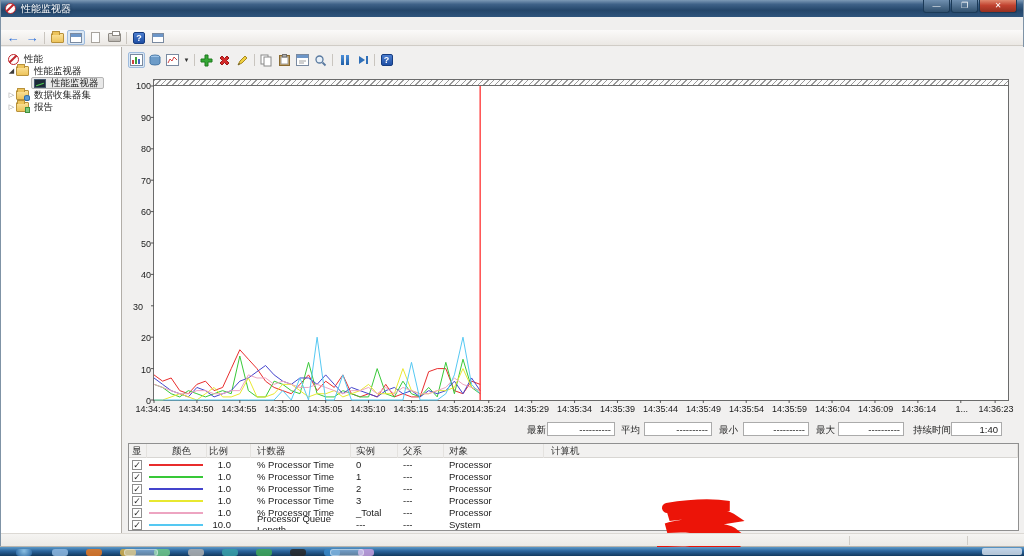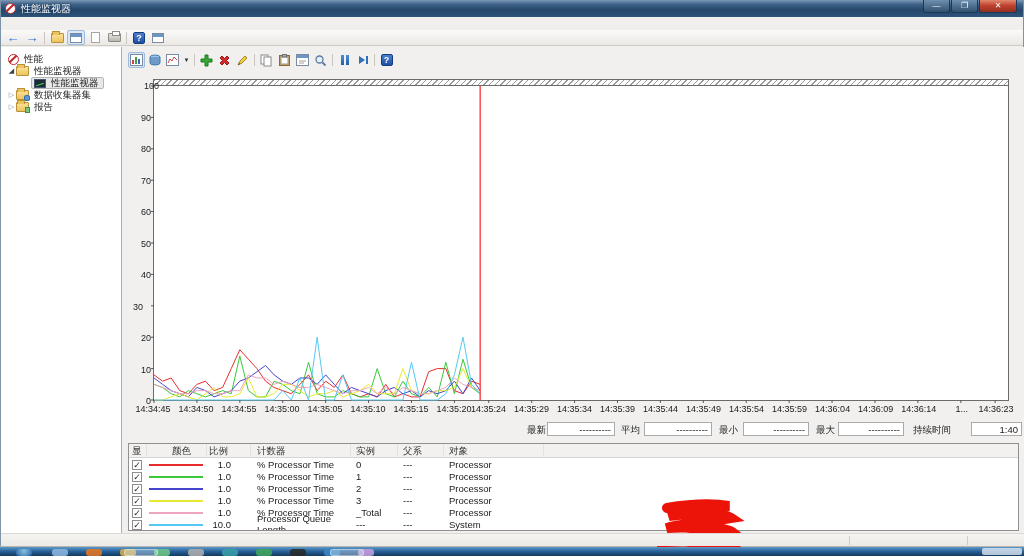--- a/index.html
+++ b/index.html
@@ -305,21 +305,21 @@
             <line x1="-3" y1="126" x2="0" y2="126" stroke="#555" stroke-width="1"></line>
             <line x1="-3" y1="157.5" x2="0" y2="157.5" stroke="#555" stroke-width="1"></line>
             <line x1="-3" y1="189" x2="0" y2="189" stroke="#555" stroke-width="1"></line>
             <line x1="-3" y1="220.5" x2="0" y2="220.5" stroke="#555" stroke-width="1"></line>
             <line x1="-3" y1="252" x2="0" y2="252" stroke="#555" stroke-width="1"></line>
             <line x1="-3" y1="283.5" x2="0" y2="283.5" stroke="#555" stroke-width="1"></line>
             <line x1="-3" y1="315" x2="0" y2="315" stroke="#555" stroke-width="1"></line>
           </svg>
       </div>
       <div class="y-labels" id="y-labels">
-          <div class="y-tick-label" style="left: 8px; top: 34px; text-align: right;">100</div>
+          <div class="y-tick-label" style="left: 0px; top: 34px; text-align: right;">100</div>
           <div class="y-tick-label" style="left: 0px; top: 65.5px;">90</div>
           <div class="y-tick-label" style="left: 0px; top: 97px;">80</div>
           <div class="y-tick-label" style="left: 0px; top: 128.5px;">70</div>
           <div class="y-tick-label" style="left: 0px; top: 160px;">60</div>
           <div class="y-tick-label" style="left: 0px; top: 191.5px;">50</div>
           <div class="y-tick-label" style="left: 0px; top: 223px;">40</div>
           <div class="y-tick-label" style="left: 0px; top: 254.5px; text-align: center;">30</div>
           <div class="y-tick-label" style="left: 0px; top: 286px;">20</div>
           <div class="y-tick-label" style="left: 0px; top: 317.5px;">10</div>
           <div class="y-tick-label" style="left: 0px; top: 349px;">0</div>
@@ -351,32 +351,33 @@
       <div class="stats-bar">
         <span class="stat-label" style="left:402px">最新</span>
         <span class="stat-field" style="left:422px;width:68px">----------</span>
         <span class="stat-label" style="left:496px">平均</span>
         <span class="stat-field" style="left:519px;width:68px">----------</span>
         <span class="stat-label" style="left:594px">最小</span>
         <span class="stat-field" style="left:618px;width:66px">----------</span>
         <span class="stat-label" style="left:691px">最大</span>
         <span class="stat-field" style="left:713px;width:66px">----------</span>
         <span class="stat-label" style="left:788px">持续时间</span>
-        <span class="stat-field" style="left:846px;width:51px">1:40</span>
+        <span class="stat-field" style="left:826px;width:51px">1:40</span>
       </div>
 
       <div class="legend">
         <div class="lg-head">
           <div class="lg-c0">显示</div>
           <div class="lg-c1">颜色</div>
           <div class="lg-c2">比例</div>
           <div class="lg-c3">计数器</div>
           <div class="lg-c4">实例</div>
           <div class="lg-c5">父系</div>
           <div class="lg-c6">对象</div>
+          <div class="lg-c7">计算机</div>
         </div>
         <div id="legend-body">
             <div class="legend-row">
               <div class="lg-c0"><span class="checkbox">✓</span></div>
               <div class="lg-c1"><span class="color-line" style="background: rgb(232, 44, 44);"></span></div>
               <div class="lg-c2">1.0</div>
               <div class="lg-c3">% Processor Time</div>
               <div class="lg-c4">0</div>
               <div class="lg-c5">---</div>
               <div class="lg-c6">Processor</div>

